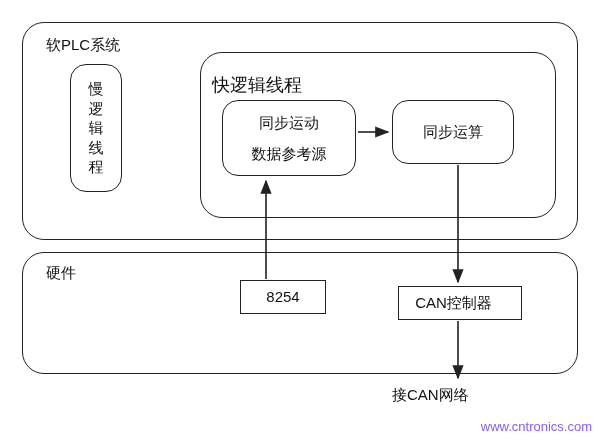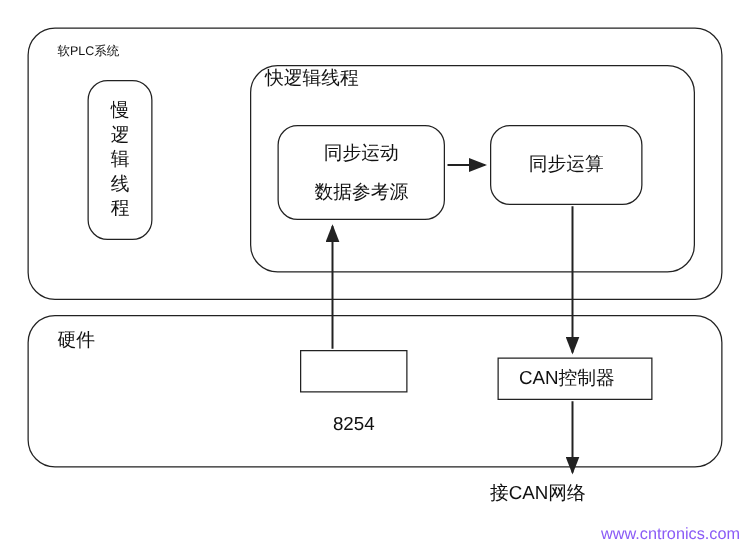--- a/index.html
+++ b/index.html
@@ -51,21 +51,21 @@
   
   #softplc-box {
     left: 22px;
     top: 22px;
     width: 556px;
     height: 218px;
   }
   #softplc-label {
     left: 46px;
     top: 36px;
-    font-size: 10px;
+    font-size: 15px;
   }
   
   #slow-thread-box {
     left: 70px;
     top: 64px;
     width: 52px;
     height: 128px;
   }
   #slow-thread-text {
     left: 70px;
@@ -81,22 +81,22 @@
   }
   
   #fast-thread-box {
     left: 200px;
     top: 52px;
     width: 356px;
     height: 166px;
   }
   #fast-thread-label {
     left: 212px;
-    top: 54px;
-    font-size: 15px;
+    top: 74px;
+    font-size: 18px;
     text-align: center;
   }
   
   #sync-source-box {
     left: 222px;
     top: 100px;
     width: 134px;
     height: 76px;
   }
   #sync-source-text {
@@ -142,21 +142,20 @@
     width: 86px;
     height: 34px;
     border-radius: 0;
   }
   #timer-text {
     left: 240px;
     top: 280px;
     width: 86px;
     height: 34px;
     font-size: 15px;
-    margin-top: 43px;
   }
   
   #can-box {
     left: 398px;
     top: 286px;
     width: 124px;
     height: 34px;
     border-radius: 0;
   }
   #can-text {

